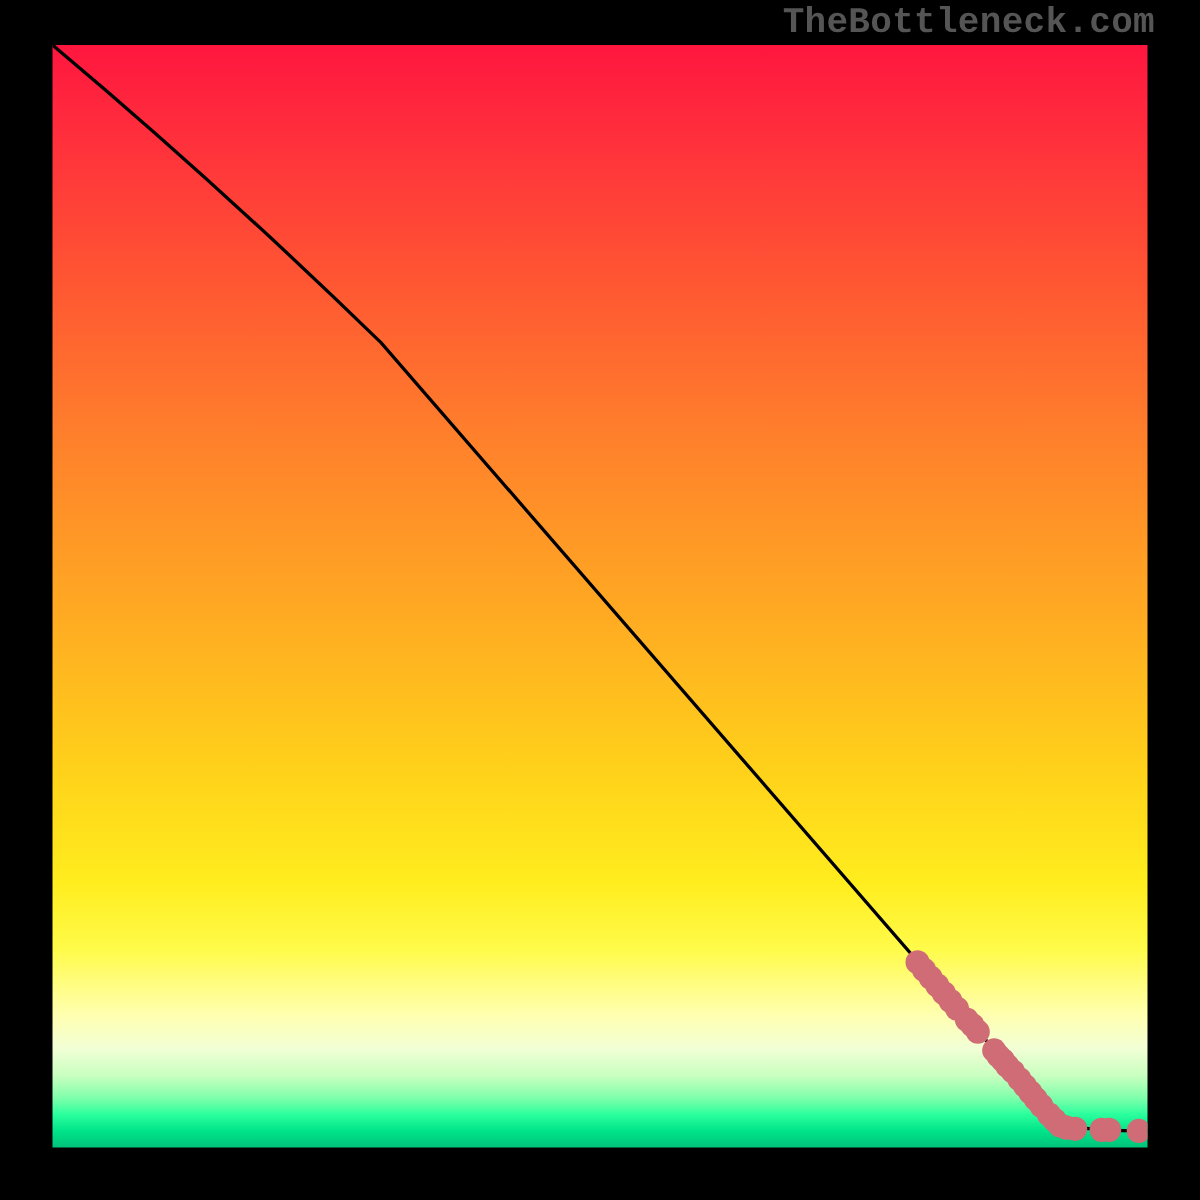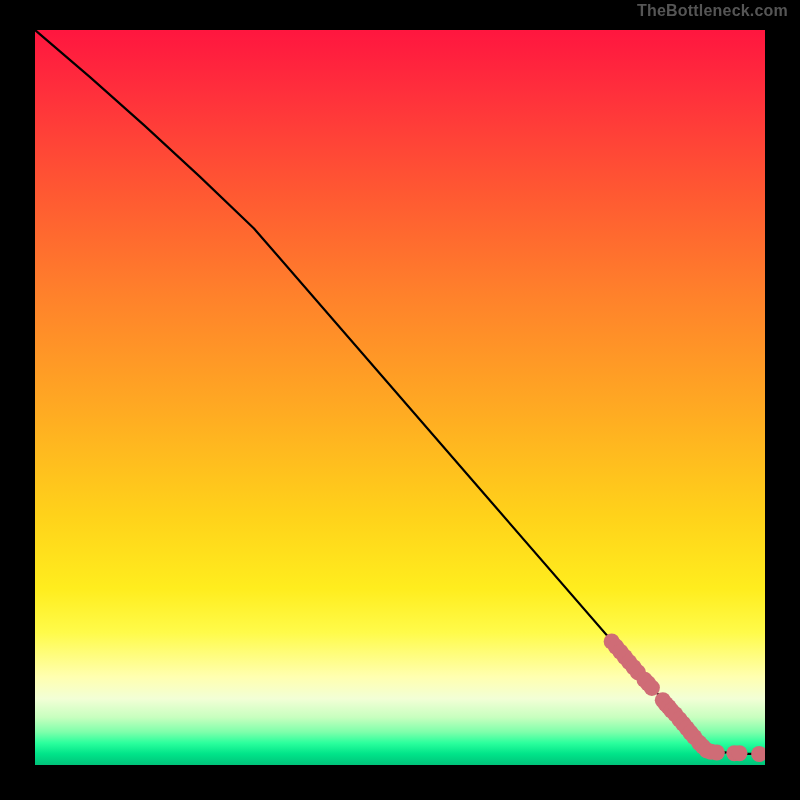--- a/index.html
+++ b/index.html
@@ -13,26 +13,27 @@
   }
   .frame {
     position: relative;
     width: 800px;
     height: 800px;
     background: #000;
   }
   .watermark {
     position: absolute;
     top: 2px;
-    right: 12px;
+    right: 30px;
     color: #555;
-    font-size: 16px;
+    font-size: 24px;
     font-weight: 600;
     letter-spacing: 0.2px;
     user-select: none;
+    font-family: Liberation Mono, monospace;
   }
   .plot {
     position: absolute;
     left: 35px;
     top: 30px;
     width: 730px;
     height: 735px;
   }
   
   .gradient {

